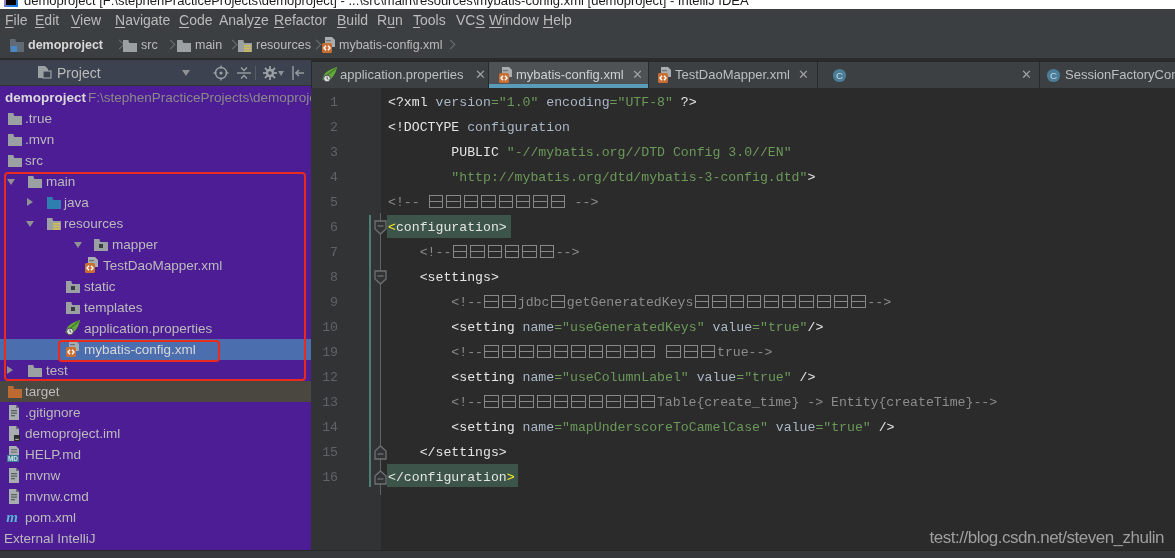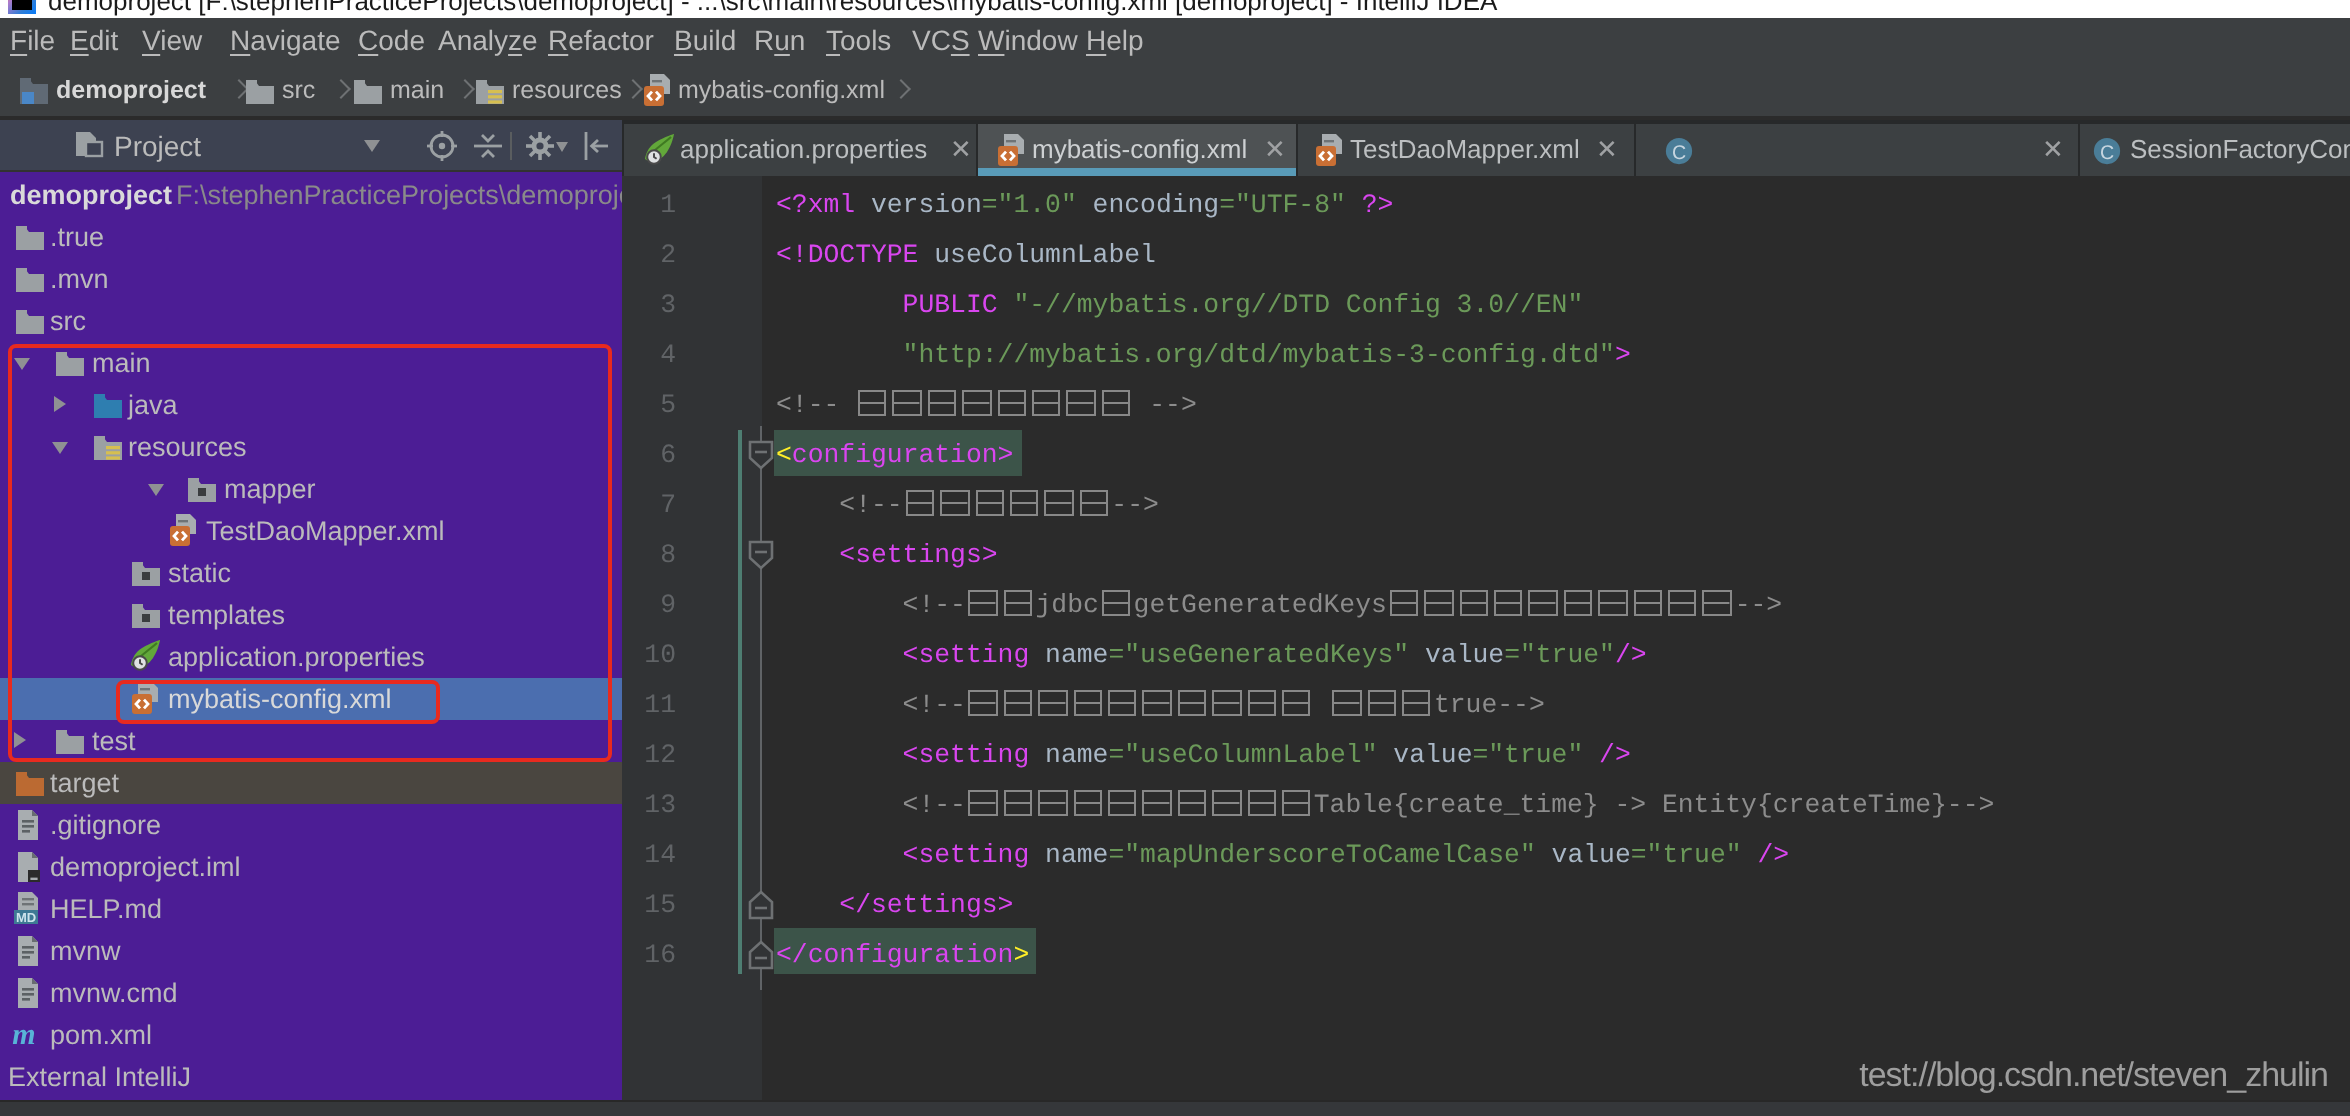--- a/index.html
+++ b/index.html
@@ -53,21 +53,21 @@
   .tab.active:after { content:""; position:absolute; left:0; right:0; bottom:0; height:4px; background:#599bb8; }
   .tab .tx { position:absolute; top:1px; }
   .tab .cls { position:absolute; top:1px; color:#9fa1a3; font-size:13px; }
 
   #edbody { position:absolute; left:0; top:28px; width:864px; height:462px; background:#2b2b2b; overflow:hidden; }
   #gutter { position:absolute; left:0; top:0; width:70px; height:462px; background:#313335; }
   .lnum { position:absolute; width:25px; text-align:right; color:#606366;
       font-family:"Liberation Mono", monospace; font-size:13.2px; line-height:25px; }
   .cline { position:absolute; left:77px; height:25px; line-height:25px;
       font-family:"Liberation Mono", monospace; font-size:13.2px; white-space:pre; color:#a9b7c6; z-index:2; }
-  .tg { color:#d946ef;margin-top:33px; }      
+  .tg { color:#e5e5e5;margin-top:33px; }      
   .br { color:#ffef28; }      
   .at { color:#a9b7c6; }      
   .st { color:#6b9959; }      
   .cm { color:#8c8c8c; }      
   .hl { position:absolute; background:#3c5449; height:23px; z-index:1; }
   .cj { display:inline-block; width:14.4px; height:13px; border:1px solid #888888; margin:0 1.5px -2px 1.5px;
       background:linear-gradient(#888 0 0) center / 100% 1px no-repeat; }
 
   
   .fold { position:absolute; width:13px; height:15px; z-index:5; }
@@ -451,21 +451,21 @@
             <div class="lnum" style="left:2px;top:2px">1</div>
             <div class="lnum" style="left:2px;top:27px">2</div>
             <div class="lnum" style="left:2px;top:52px">3</div>
             <div class="lnum" style="left:2px;top:77px">4</div>
             <div class="lnum" style="left:2px;top:102px">5</div>
             <div class="lnum" style="left:2px;top:127px">6</div>
             <div class="lnum" style="left:2px;top:152px">7</div>
             <div class="lnum" style="left:2px;top:177px">8</div>
             <div class="lnum" style="left:2px;top:202px">9</div>
             <div class="lnum" style="left:2px;top:227px">10</div>
-            <div class="lnum" style="left:2px;top:252px">11</div>
+            <div class="lnum" style="left:2px;top:252px">19</div>
             <div class="lnum" style="left:2px;top:277px">12</div>
             <div class="lnum" style="left:2px;top:302px">13</div>
             <div class="lnum" style="left:2px;top:327px">14</div>
             <div class="lnum" style="left:2px;top:352px">15</div>
             <div class="lnum" style="left:2px;top:377px">16</div>
           </div>
         <div id="code">
             <div class="hl" style="left:76px;top:127px;width:124px"></div>
             <div class="hl" style="left:76px;top:376px;width:131px"></div>
             <div style="position:absolute;left:58px;top:127px;width:2px;height:272px;background:#4e7e72"></div>
@@ -488,21 +488,21 @@
                 <line x1="3.5" y1="9" x2="9.5" y2="9" stroke="#6e7173" stroke-width="1.3"></line>
               </svg>
             </div>
             <div class="fold" style="left:63px;top:382px">
               <svg width="13" height="15" viewBox="0 0 13 15">
                 <path d="M1 14 h11 V6 L6.5 1 L1 6 z" fill="#313335" stroke="#6e7173" stroke-width="1.3"></path>
                 <line x1="3.5" y1="9" x2="9.5" y2="9" stroke="#6e7173" stroke-width="1.3"></line>
               </svg>
             </div>
             <div class="cline" style="top:2px"><span class="tg">&lt;?xml </span><span class="at">version</span><span class="st">="1.0"</span><span class="at"> encoding</span><span class="st">="UTF-8"</span><span class="tg"> ?&gt;</span></div>
-            <div class="cline" style="top:27px"><span class="tg">&lt;!DOCTYPE </span><span class="at">useColumnLabel</span></div>
+            <div class="cline" style="top:27px"><span class="tg">&lt;!DOCTYPE </span><span class="at">configuration</span></div>
             <div class="cline" style="top:52px"><span class="tg">        PUBLIC </span><span class="st">"-//mybatis.org//DTD Config 3.0//EN"</span></div>
             <div class="cline" style="top:77px"><span class="st">        "http://mybatis.org/dtd/mybatis-3-config.dtd"</span><span class="tg">&gt;</span></div>
             <div class="cline" style="top:102px"><span class="cm">&lt;!-- <i class="cj"></i><i class="cj"></i><i class="cj"></i><i class="cj"></i><i class="cj"></i><i class="cj"></i><i class="cj"></i><i class="cj"></i> --&gt;</span></div>
             <div class="cline" style="top:127px"><span class="br">&lt;</span><span class="tg">configuration&gt;</span></div>
             <div class="cline" style="top:152px"><span class="cm">    &lt;!--<i class="cj"></i><i class="cj"></i><i class="cj"></i><i class="cj"></i><i class="cj"></i><i class="cj"></i>--&gt;</span></div>
             <div class="cline" style="top:177px"><span class="tg">    &lt;settings&gt;</span></div>
             <div class="cline" style="top:202px"><span class="cm">        &lt;!--<i class="cj"></i><i class="cj"></i>jdbc<i class="cj"></i>getGeneratedKeys<i class="cj"></i><i class="cj"></i><i class="cj"></i><i class="cj"></i><i class="cj"></i><i class="cj"></i><i class="cj"></i><i class="cj"></i><i class="cj"></i><i class="cj"></i>--&gt;</span></div>
             <div class="cline" style="top:227px"><span class="tg">        &lt;setting </span><span class="at">name</span><span class="st">="useGeneratedKeys"</span><span class="at"> value</span><span class="st">="true"</span><span class="tg">/&gt;</span></div>
             <div class="cline" style="top:252px"><span class="cm">        &lt;!--<i class="cj"></i><i class="cj"></i><i class="cj"></i><i class="cj"></i><i class="cj"></i><i class="cj"></i><i class="cj"></i><i class="cj"></i><i class="cj"></i><i class="cj"></i> <i class="cj"></i><i class="cj"></i><i class="cj"></i>true--&gt;</span></div>
             <div class="cline" style="top:277px"><span class="tg">        &lt;setting </span><span class="at">name</span><span class="st">="useColumnLabel"</span><span class="at"> value</span><span class="st">="true"</span><span class="tg"> /&gt;</span></div>

